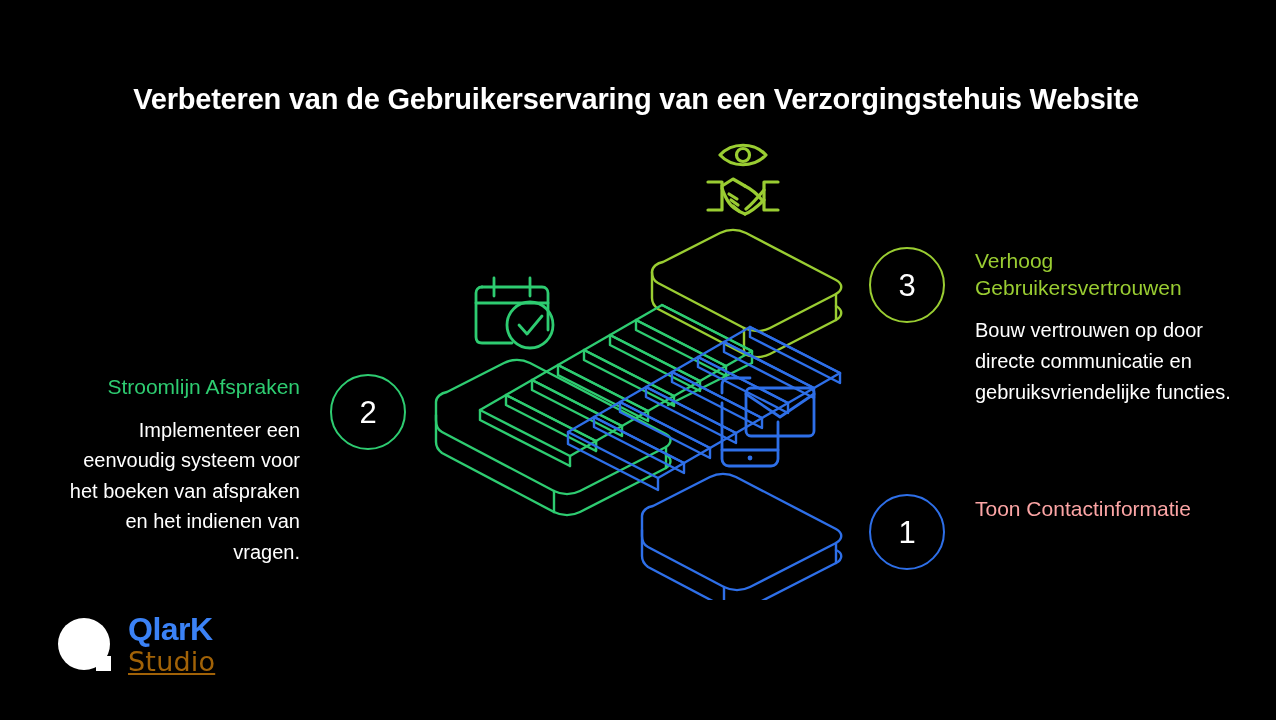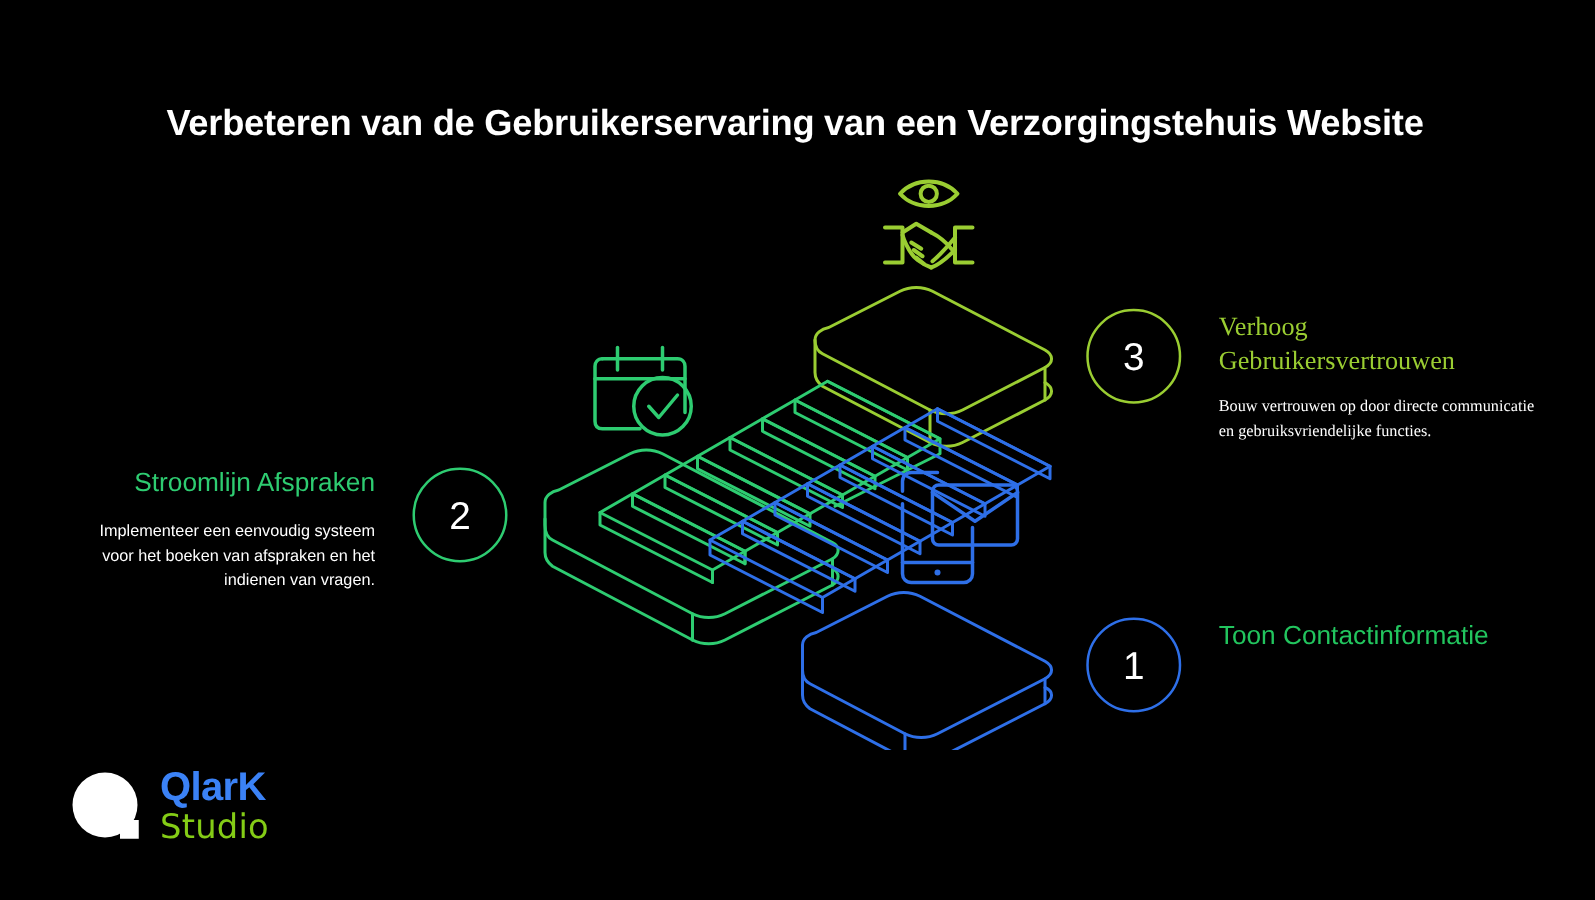--- a/index.html
+++ b/index.html
@@ -41,27 +41,27 @@
   .step-block {
     position: absolute;
   }
   .step-head {
     font-size: 21px;
     font-weight: normal;
     line-height: 1.27;
     margin: 0 0 14px 0;
   }
   .step-body {
-    font-size: 13px;
+    font-size: 20px;
     line-height: 1.53;
     color: #ffffff;
     margin: 0;
   }
 
-  #step3-block { left: 975px; top: 248px; width: 258px; text-align: left; font-family: Liberation Serif, serif; }
+  #step3-block { left: 975px; top: 248px; width: 258px; text-align: left; }
   #step1-block { left: 975px; top: 496px; width: 258px; text-align: left; }
   #step2-block { left:  60px; top: 374px; width: 240px; text-align: right; }
 
   
   .num-circle {
     position: absolute;
     width: 76px;
     height: 76px;
     border-radius: 50%;
     border: 2px solid #ffffff;
@@ -131,23 +131,24 @@
     letter-spacing: -0.5px;
     line-height: 1.08;
     color: #3b82f6;
     margin: 0;
   }
   .logo-sub {
     font-size: 27px;
     font-weight: normal;
     letter-spacing: 0.2px;
     line-height: 1.08;
-    color: #84cc16;
+    color: #a16207;
     margin: 0;
     font-family: "DejaVu Sans", sans-serif;
+    text-decoration: underline;
   }
 </style>
 </head>
 <body>
 
 <div class="slide">
 
   <div class="title">Verbeteren van de Gebruikerservaring van een Verzorgingstehuis Website</div>
 
   <div id="illustration">
@@ -288,21 +289,21 @@
   </div>
   <div class="step-block" id="step2-block">
     <p class="step-head" style="color:#2ECC71;">Stroomlijn Afspraken</p>
     <p class="step-body">Implementeer een eenvoudig systeem voor het boeken van afspraken en het indienen van vragen.</p>
   </div>
 
   <div class="num-circle" id="circle1" style="border-color:#2E6FE8;">
     <span>1</span>
   </div>
   <div class="step-block" id="step1-block">
-    <p class="step-head" style="color:#22c55e;">Toon Contactinformatie</p>
+    <p class="step-head" style="color:#fca5a5;">Toon Contactinformatie</p>
   </div>
 
   <div id="logo">
     <div class="logo-mark">
       <div class="logo-circle"></div>
       <div class="logo-square"></div>
     </div>
     <div class="logo-text">
       <p class="logo-name">QlarK</p>
       <p class="logo-sub">Studio</p>

